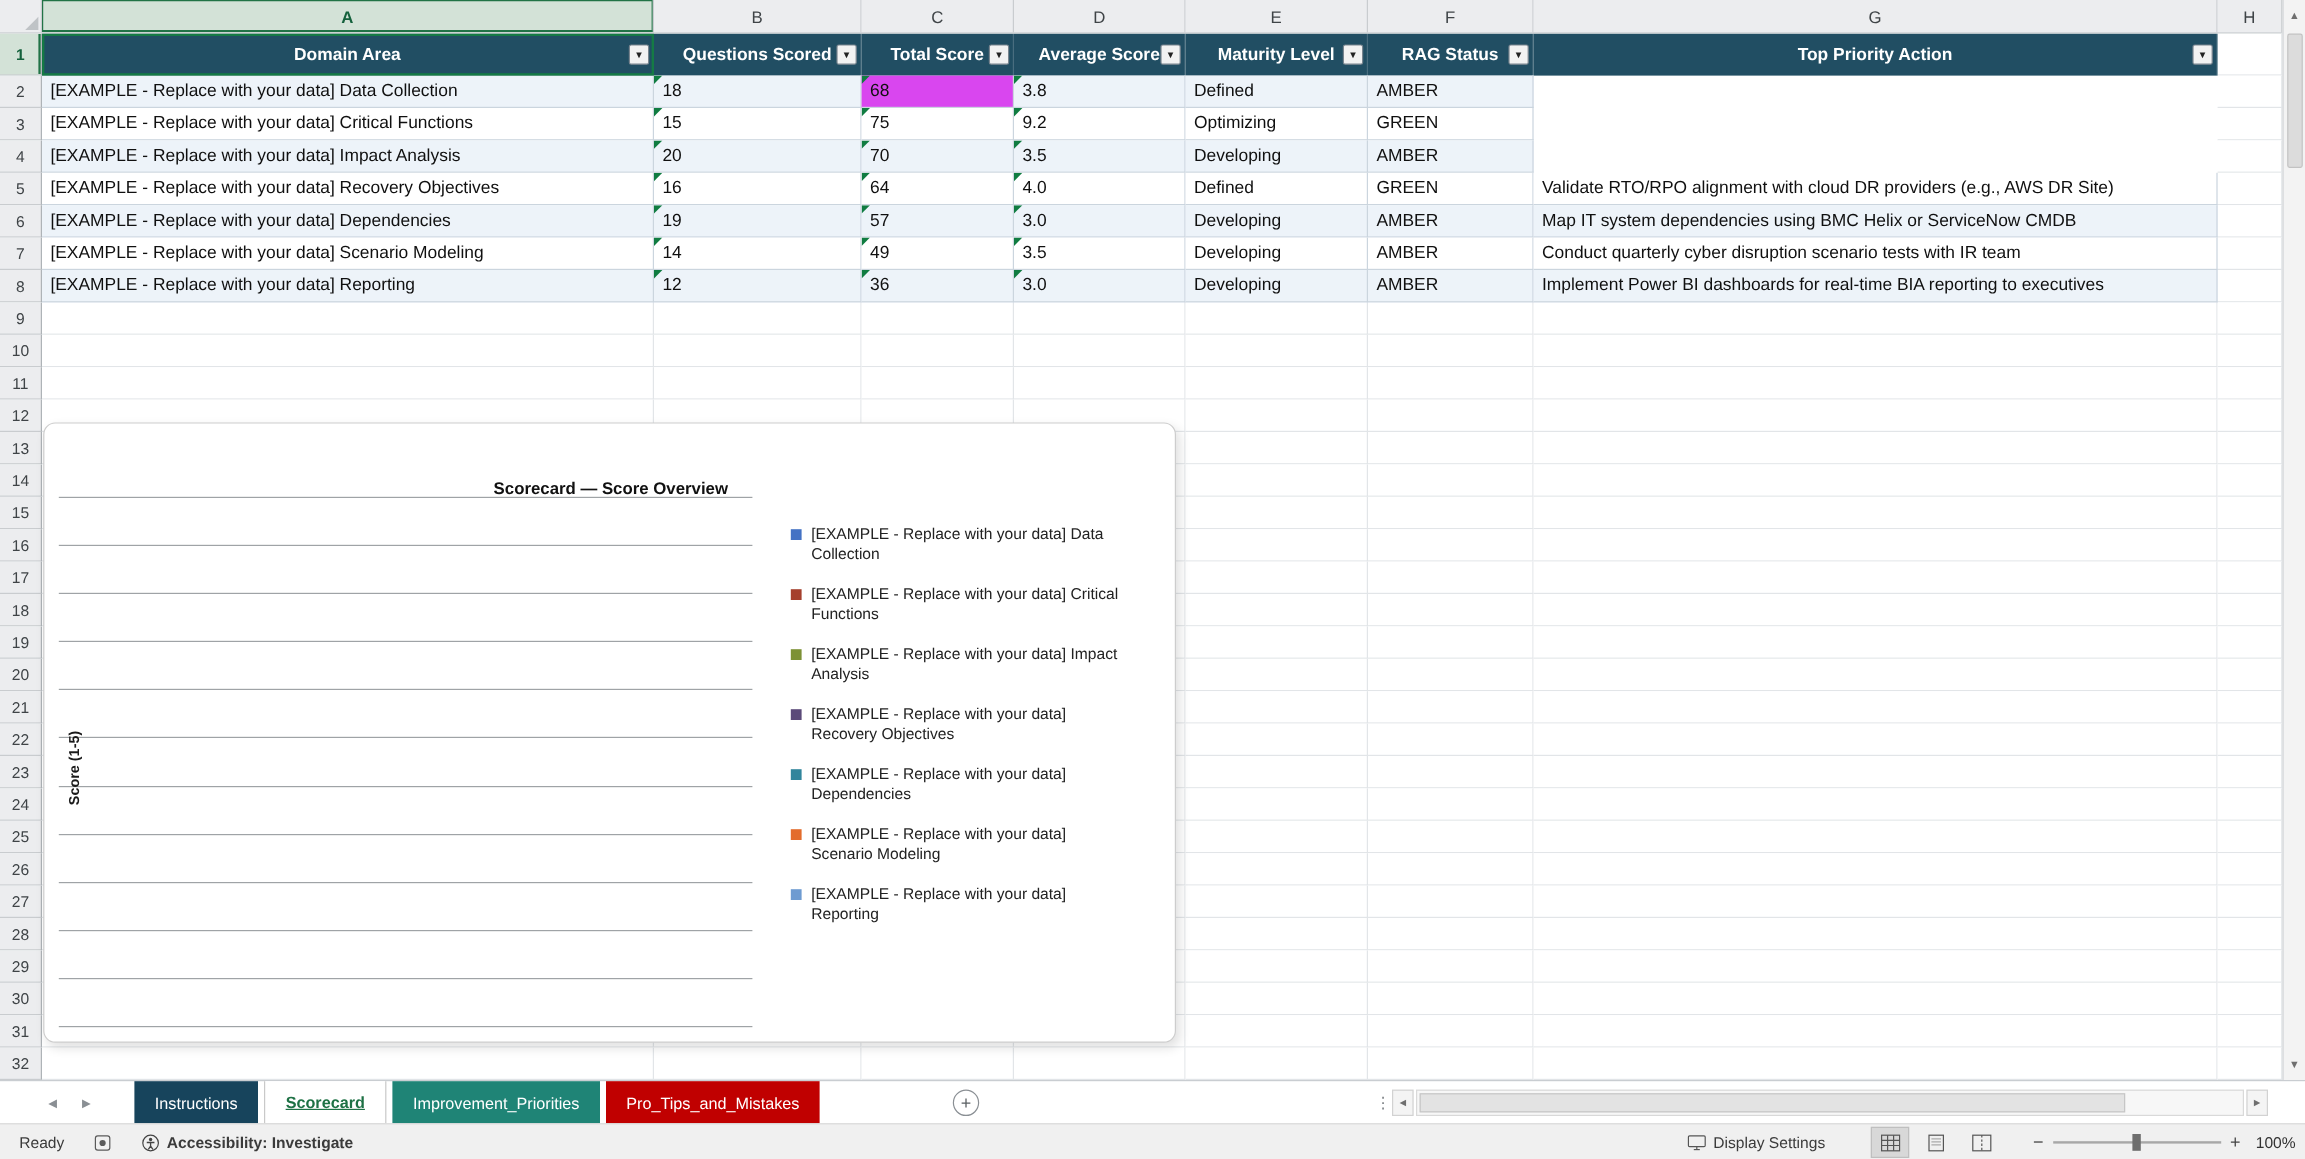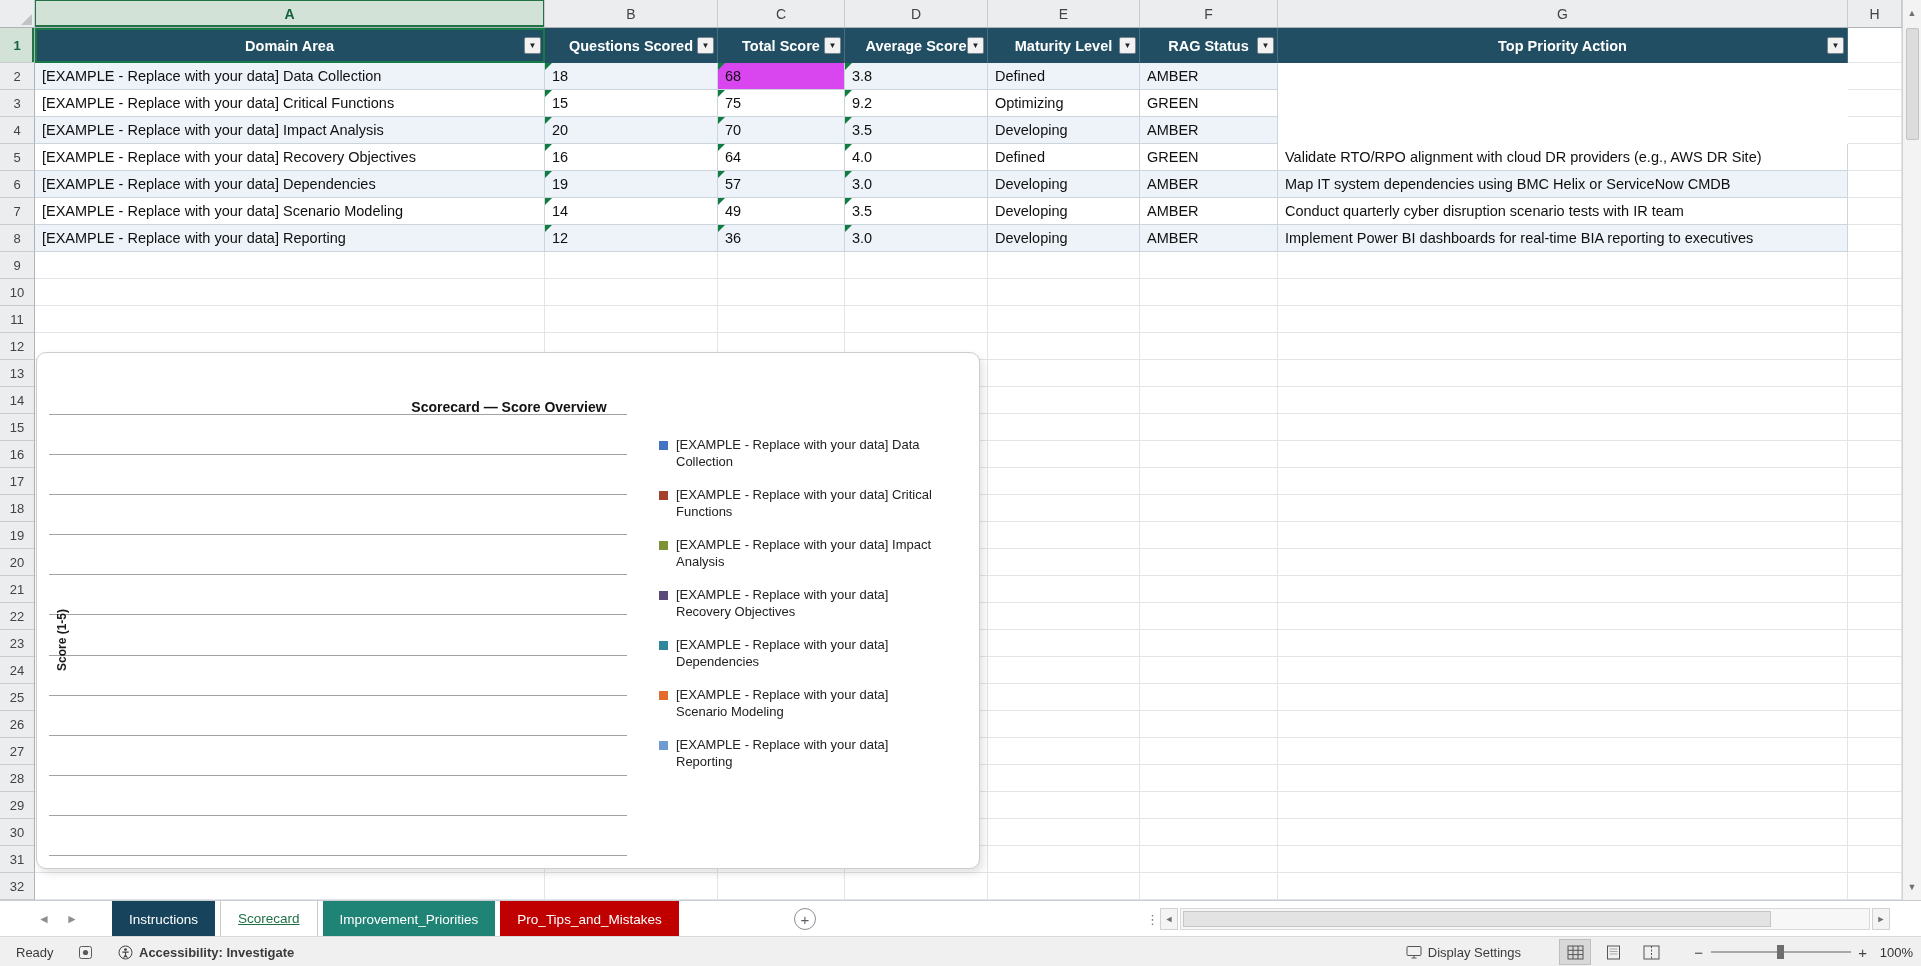--- a/index.html
+++ b/index.html
@@ -38,21 +38,21 @@
   
   #vscroll{position:absolute;left:1902px;top:0;width:19px;height:900px;background:#F3F3F3;border-left:1px solid #D0D3D6;}
   .vsb-btn{position:absolute;left:0;width:18px;height:22px;color:#6F6F6F;font-size:9px;display:flex;align-items:center;justify-content:center;}
   #vsb-thumb{position:absolute;left:3px;top:28px;width:13px;height:112px;background:#DCDCDC;border:1px solid #C2C2C2;border-radius:2px;}
 
   
   #tabstrip{position:absolute;left:0;top:900px;width:1921px;height:36px;background:#FFFFFF;border-top:1px solid #C9CDD1;}
   .navarrow{position:absolute;top:0;height:36px;display:flex;align-items:center;color:#8A8F94;font-size:12px;}
   #tabs{position:absolute;left:112px;top:0;height:36px;display:flex;gap:5px;}
   .tab{height:36px;display:flex;align-items:center;padding:0 17px;font-size:13.5px;white-space:nowrap;}
-  .tab.active{font-weight:normal;text-decoration:underline;border:1px solid #C9C9C9;border-top:none;}
+  .tab.active{font-weight:bold;text-decoration:underline;border:1px solid #C9C9C9;border-top:none;}
   .addsheet{position:absolute;left:794px;top:7px;width:22px;height:22px;border:1px solid #8A8F94;border-radius:50%;display:flex;align-items:center;justify-content:center;font-size:15px;color:#5A5F63;background:#fff;}
   .handle{position:absolute;left:1146px;top:0;height:36px;display:flex;align-items:center;color:#7A7F83;font-size:13px;}
   .hsb-btn{position:absolute;top:7px;width:18px;height:22px;background:#F4F4F4;border:1px solid #D2D2D2;color:#6F6F6F;font-size:9px;display:flex;align-items:center;justify-content:center;}
   #hsb-track{position:absolute;left:1180px;top:7px;width:690px;height:22px;background:#F7F7F7;border:1px solid #D9D9D9;}
   #hsb-thumb{position:absolute;left:2px;top:2px;width:588px;height:16px;background:#E3E3E3;border:1px solid #C6C6C6;}
 
   
   #statusbar{position:absolute;left:0;top:936px;width:1921px;height:30px;background:#F0F0F0;border-top:1px solid #D9D9D9;font-size:13px;color:#3B3B3B;}
   .sb-item{position:absolute;top:0;height:30px;display:flex;align-items:center;gap:6px;}
   .viewbtn{position:absolute;top:2px;width:32px;height:26px;display:flex;align-items:center;justify-content:center;}

